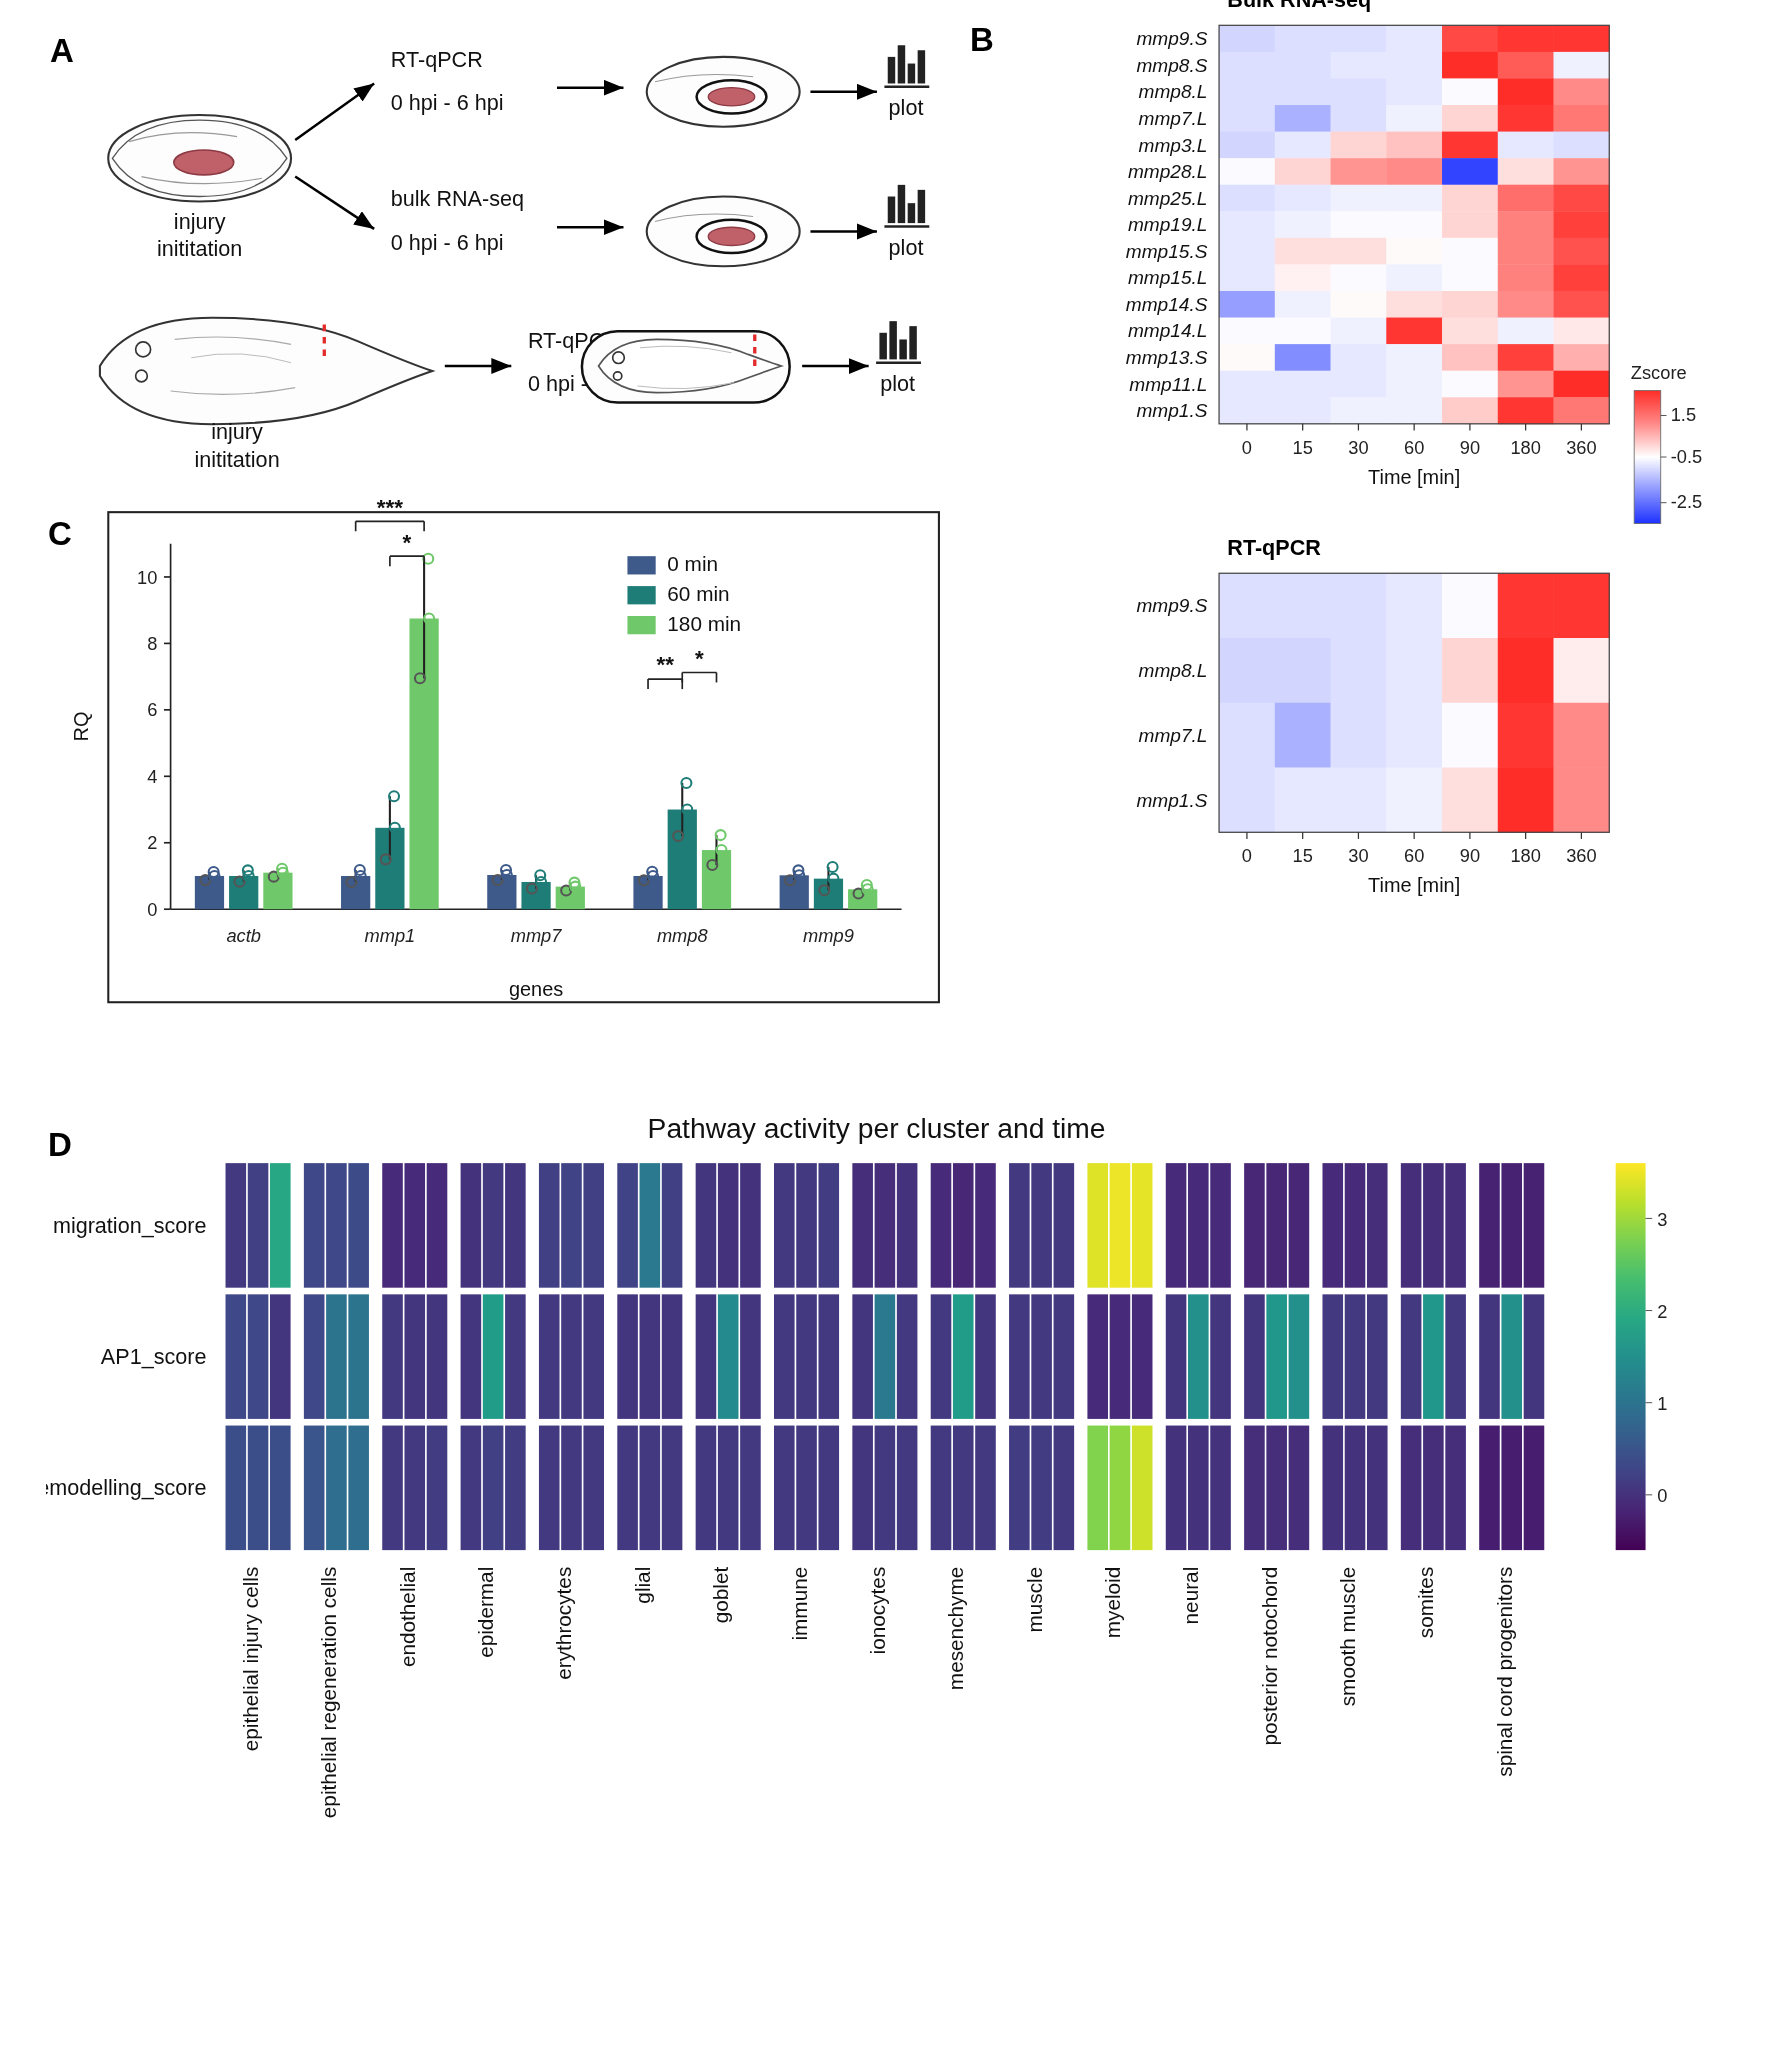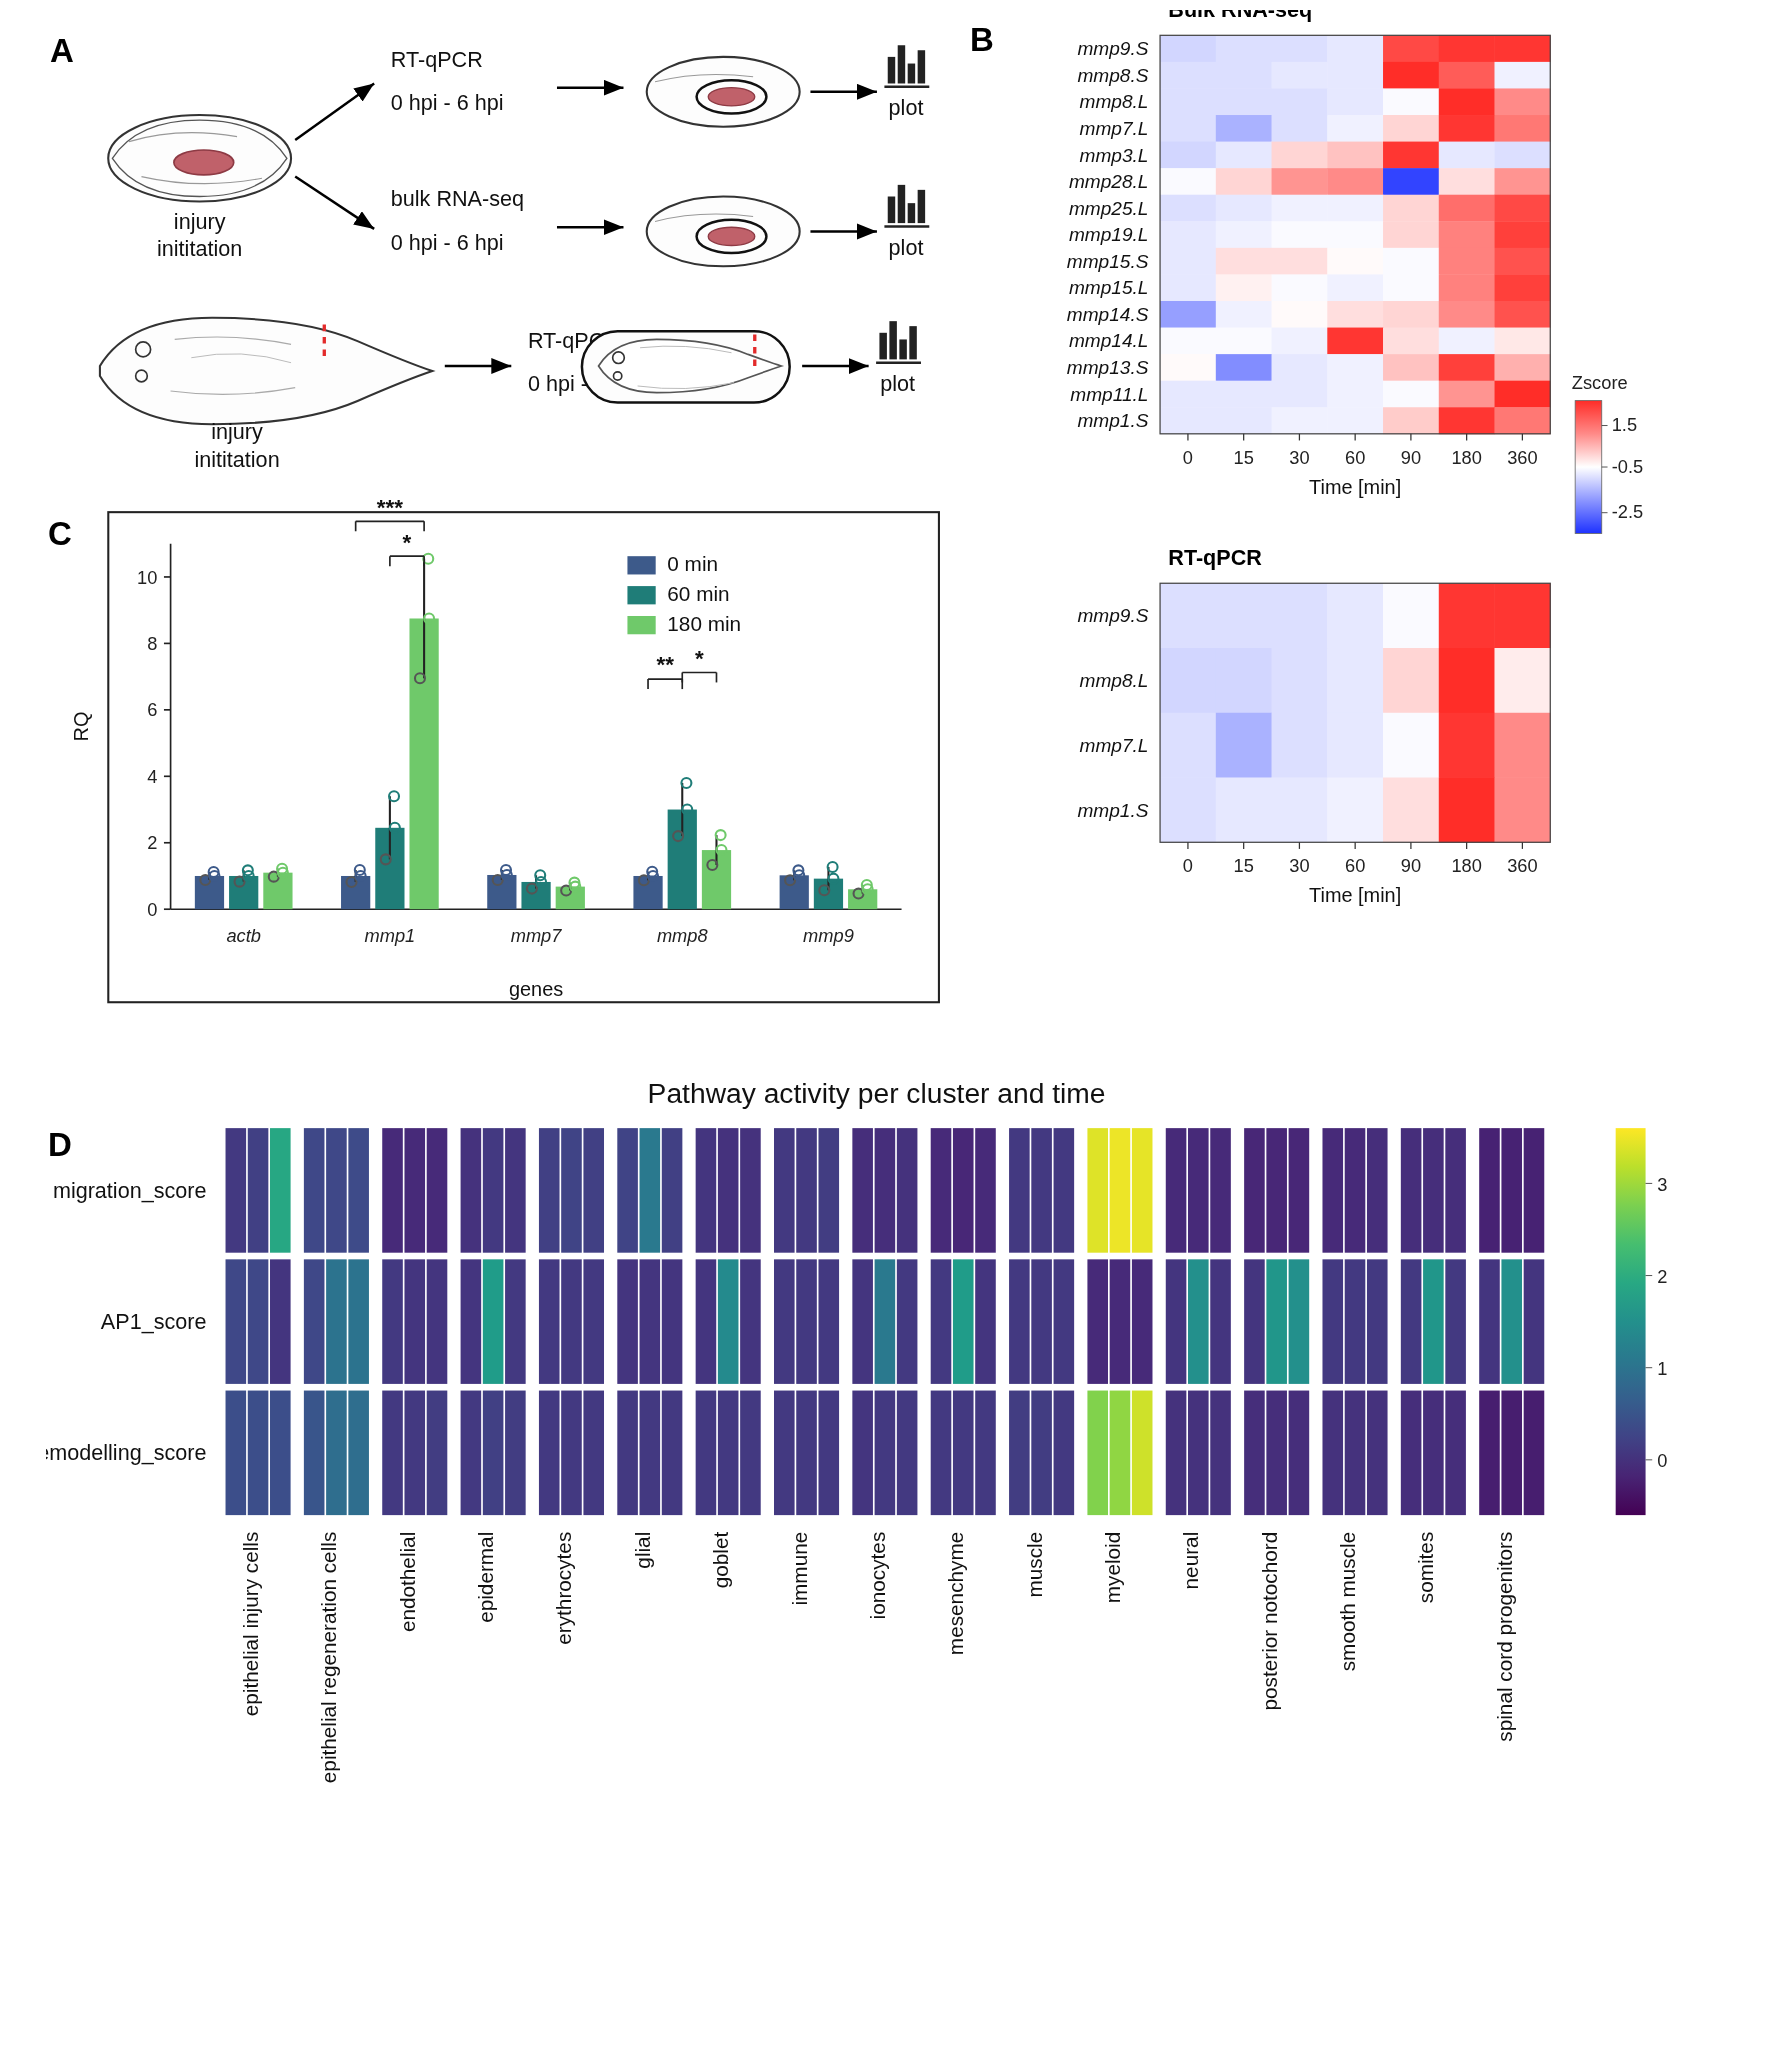--- a/index.html
+++ b/index.html
@@ -6,29 +6,29 @@
   body{width:1768px;height:2066px;position:relative;font-family:"Liberation Sans",sans-serif;color:#111;}
   .panel-letter{position:absolute;font-size:33px;font-weight:700;color:#000;}
   svg{display:block;}
   .tick{font-size:22px;fill:#222;}
   .axlabel{font-size:24px;fill:#111;}
   .ital{font-style:italic;}
   
   #panelA{position:absolute;left:50px;top:16.6px;width:881px;height:482px;}
   .aText{font-size:26px;fill:#111;}
   
-  #panelB{position:absolute;left:911px;top:0px;width:797px;height:1105px;margin-top:10px;}
+  #panelB{position:absolute;left:970px;top:0px;width:797px;height:1105px;}
   .bTitle{font-size:26px;font-weight:700;fill:#000;}
   .hm-row-label{font-size:23px;font-style:italic;fill:#111;}
   
   #panelC{position:absolute;left:46px;top:498px;width:922px;height:540px;}
   .legtext{font-size:25px;fill:#111;}
   .sig{font-size:27px;fill:#111;font-weight:700;}
   
-  #panelD{position:absolute;left:46px;top:1070px;width:1711px;height:955px;}
+  #panelD{position:absolute;left:46px;top:1105px;width:1711px;height:955px;}
   .dtitle{font-size:34px;fill:#111;}
   .drow{font-size:26px;fill:#111;}
   .dcol{font-size:25px;fill:#111;}
 </style>
 </head>
 <body>
 
 <div class="panel-letter" style="left:50px;top:32px;">A</div>
 
 <div id="panelA">

